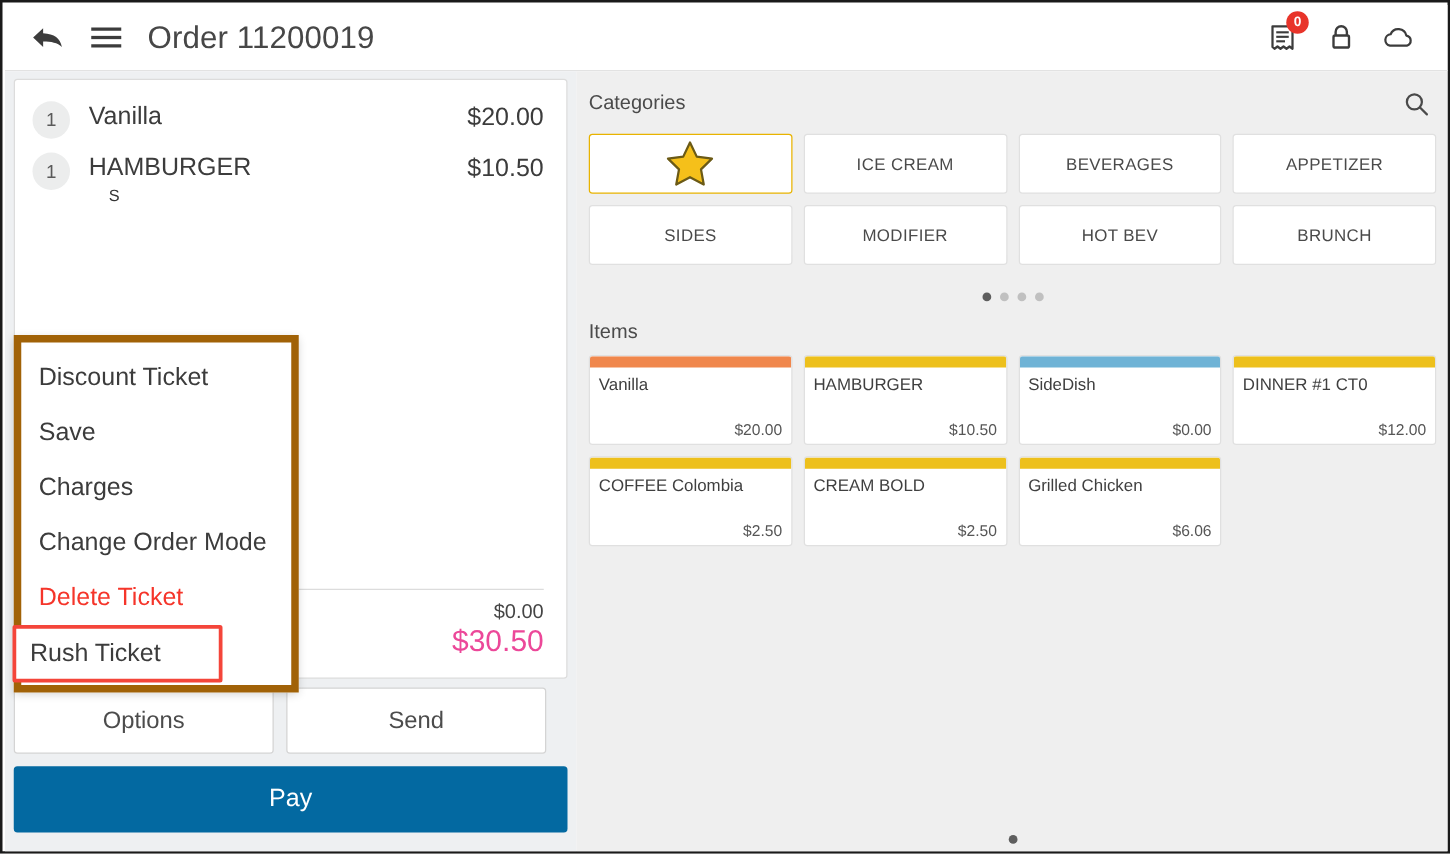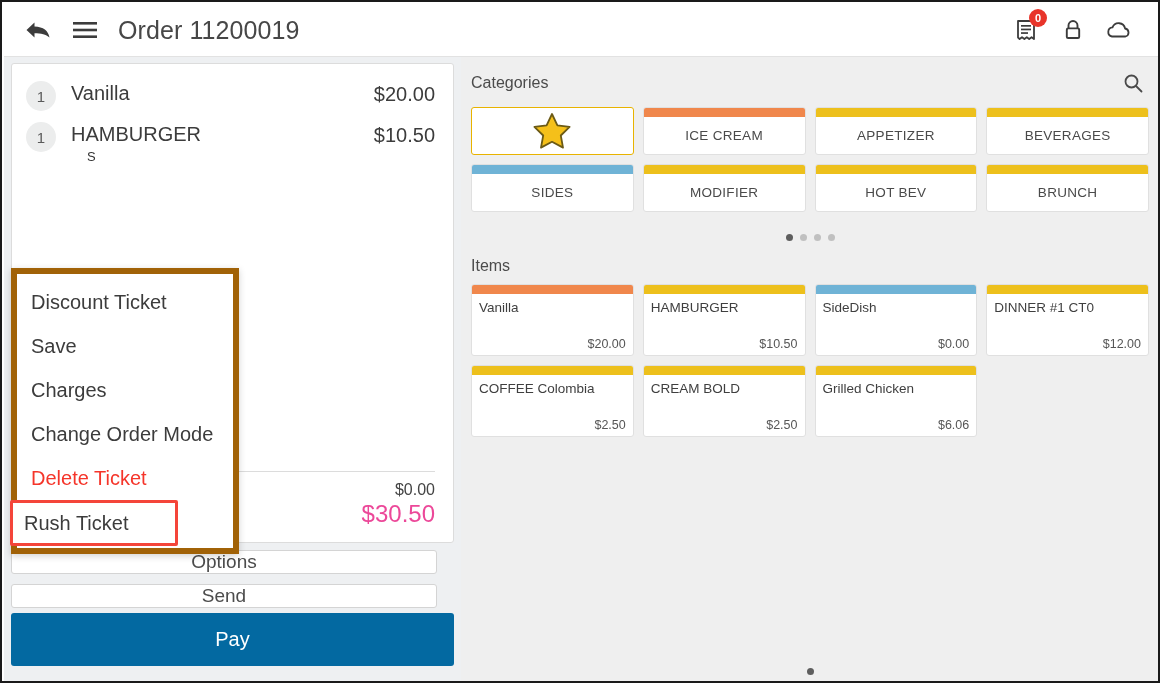--- a/index.html
+++ b/index.html
@@ -135,21 +135,20 @@
   .total-val-sm { font-size: 16px; color: #444; }
   .total-label-lg { font-size: 22px; color: #333; }
   .total-val-lg { font-size: 24px; color: #ec4899; margin-top: 1px; }
 
   .action-row {
     position: absolute;
     left: 7px; top: 493px;
     width: 426px;
     display: flex;
     gap: 10px;
-    flex-direction: column;
   }
   .btn-secondary {
     flex: 1 1 0;
     height: 53px;
     background: #ffffff;
     border: 1px solid #d4d4d4;
     border-radius: 3px;
     font-size: 19px;
     color: #4c4c4c;
     display: flex; align-items: center; justify-content: center;
@@ -233,21 +232,20 @@
     gap: 9px;
     padding: 9px 11px 0 10px;
   }
   .cat-tile {
     height: 48px;
     background: #ffffff;
     border: 1px solid #e0e0e0;
     border-radius: 3px;
     overflow: hidden;
     display: flex;
-    flex-direction: column;
     cursor: pointer;
     box-sizing: border-box;
   }
   .tile-bar { height: 9px; flex: 0 0 auto; }
   .cat-label {
     flex: 1 1 auto;
     display: flex; align-items: center; justify-content: center;
     font-size: 13.5px;
     color: #4a4a4a;
     letter-spacing: .3px;
@@ -441,26 +439,26 @@
         </div>
       </div>
 
       <div class="cat-tile">
         <div class="tile-bar" style="background:#f0874c"></div>
         <div class="cat-label">ICE CREAM</div>
       </div>
 
       <div class="cat-tile">
         <div class="tile-bar" style="background:#edc01c"></div>
+        <div class="cat-label">BEVERAGES</div>
+      </div>
+
+      <div class="cat-tile">
+        <div class="tile-bar" style="background:#edc01c"></div>
         <div class="cat-label">APPETIZER</div>
-      </div>
-
-      <div class="cat-tile">
-        <div class="tile-bar" style="background:#edc01c"></div>
-        <div class="cat-label">BEVERAGES</div>
       </div>
 
       <div class="cat-tile">
         <div class="tile-bar" style="background:#6fb3d6"></div>
         <div class="cat-label">SIDES</div>
       </div>
 
       <div class="cat-tile">
         <div class="tile-bar" style="background:#edc01c"></div>
         <div class="cat-label">MODIFIER</div>

